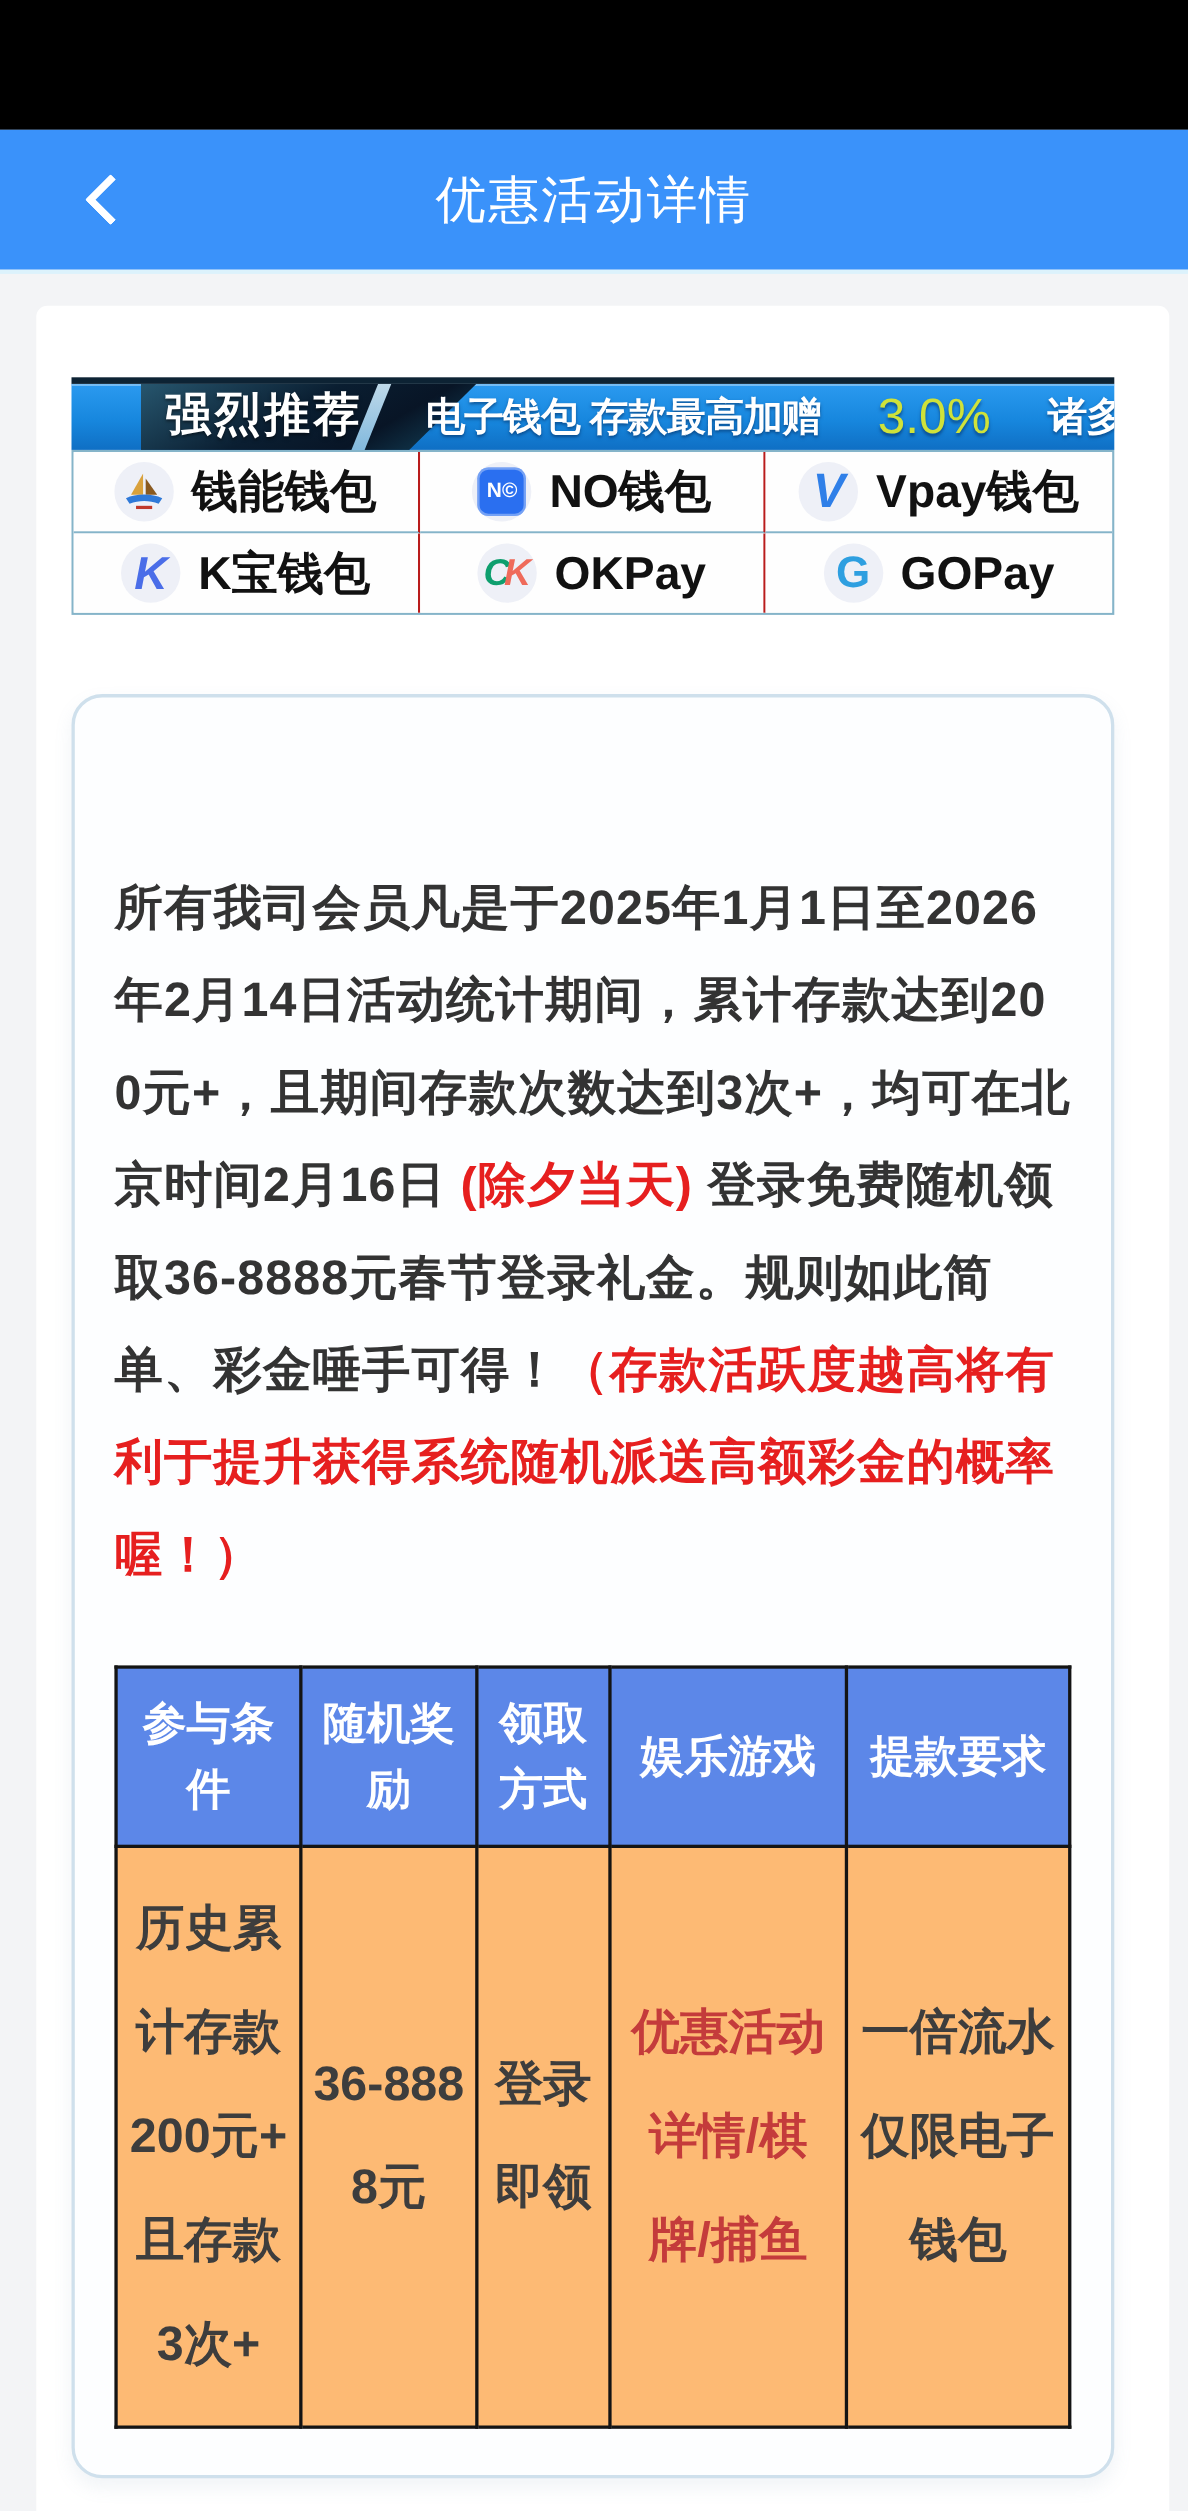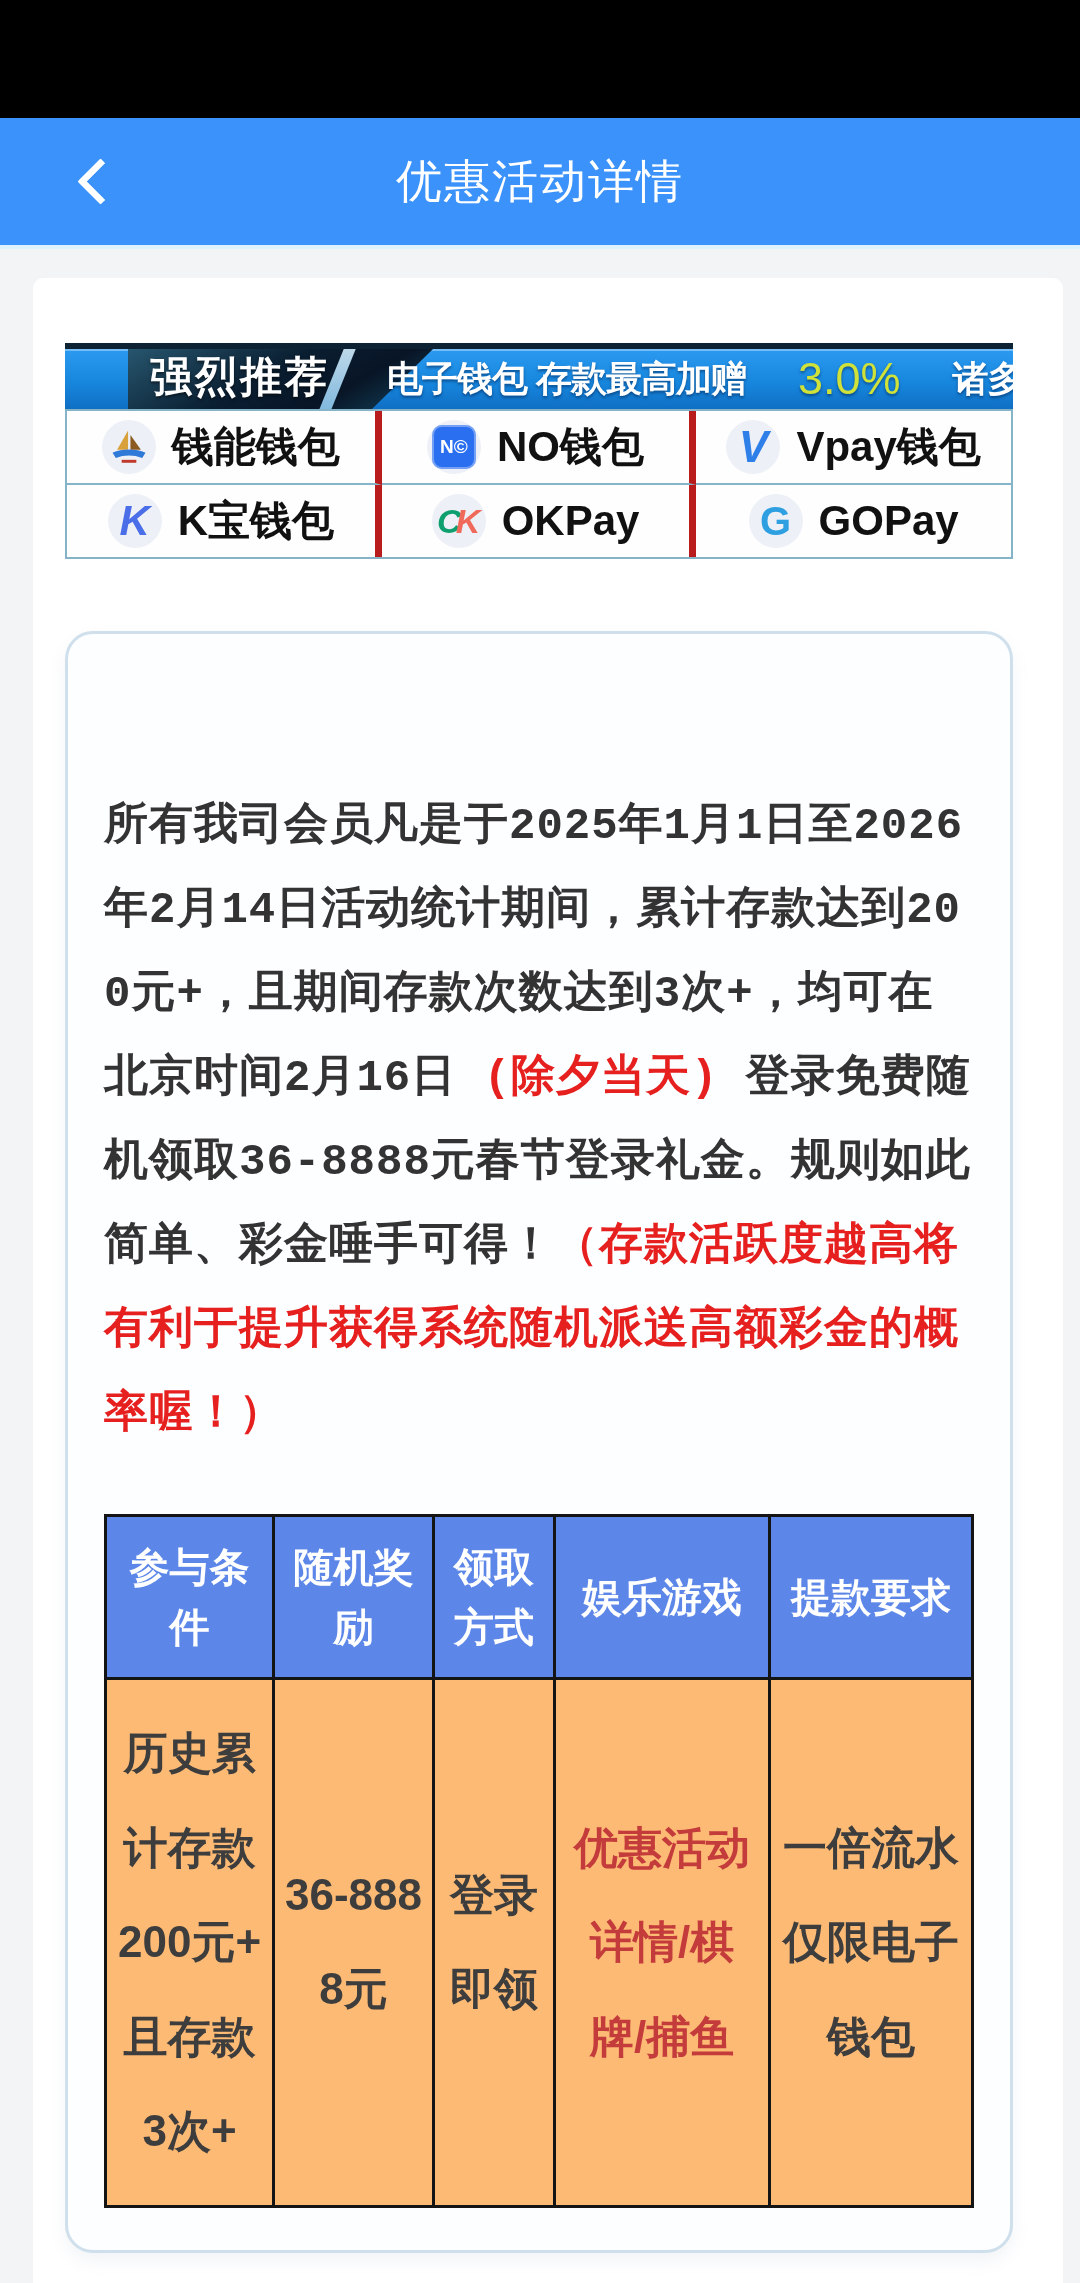--- a/index.html
+++ b/index.html
@@ -69,21 +69,21 @@
     text-shadow:0 2px 3px rgba(0,40,90,.6);
   }
   .wallet-grid{
     display:grid;grid-template-columns:repeat(3,1fr);
     border:2px solid #85b4c9;background:#fff;
   }
   .wcell{
     height:72px;display:flex;align-items:center;justify-content:center;gap:16px;
     background:#fefefe;
   }
-  .wcell:nth-child(3n+1),.wcell:nth-child(3n+2){border-right:7px solid #b91c1c;}
+  .wcell:nth-child(3n+1),.wcell:nth-child(3n+2){border-right:2px solid #b91c1c;}
   .wcell:nth-child(-n+3){border-bottom:2px solid #85b4c9;}
   .wicon-circle{
     width:54px;height:54px;border-radius:50%;background:#eef0f7;
     display:flex;align-items:center;justify-content:center;flex:0 0 auto;
   }
   .wname{font-size:42px;font-weight:700;color:#111;}
   .logo-no{
     width:44px;height:44px;border-radius:10px;background:#2a6ff0;
     color:#fff;font-size:19px;font-weight:700;
     display:flex;align-items:center;justify-content:center;letter-spacing:0;
@@ -108,21 +108,21 @@
     border-radius:22px 22px 64px 22px;
     display:flex;align-items:center;
     box-shadow:0 4px 16px rgba(47,125,224,.45);
   }
   .card-badge span{
     margin-left:46px;color:#fff;font-size:46px;font-weight:700;letter-spacing:4px;
     text-shadow:0 0 16px rgba(255,255,255,.95),0 0 5px rgba(255,255,255,.8);
   }
   .card-para{
     margin:0;font-size:44px;font-weight:600;line-height:84px;color:#333;
-    letter-spacing:1px;word-break:break-all;font-family:Liberation Mono, monospace;
+    letter-spacing:1px;word-break:break-all;
   }
   .seg-red{color:#e61f1f;}
   
   .promo-table{
     width:100%;border-collapse:collapse;margin-top:58px;
     border:3px solid #141414;table-layout:fixed;
   }
   .promo-table th,.promo-table td{border:3px solid #141414;text-align:center;}
   .promo-table th{
     background:#5c87e8;color:#fff;font-size:40px;font-weight:700;

